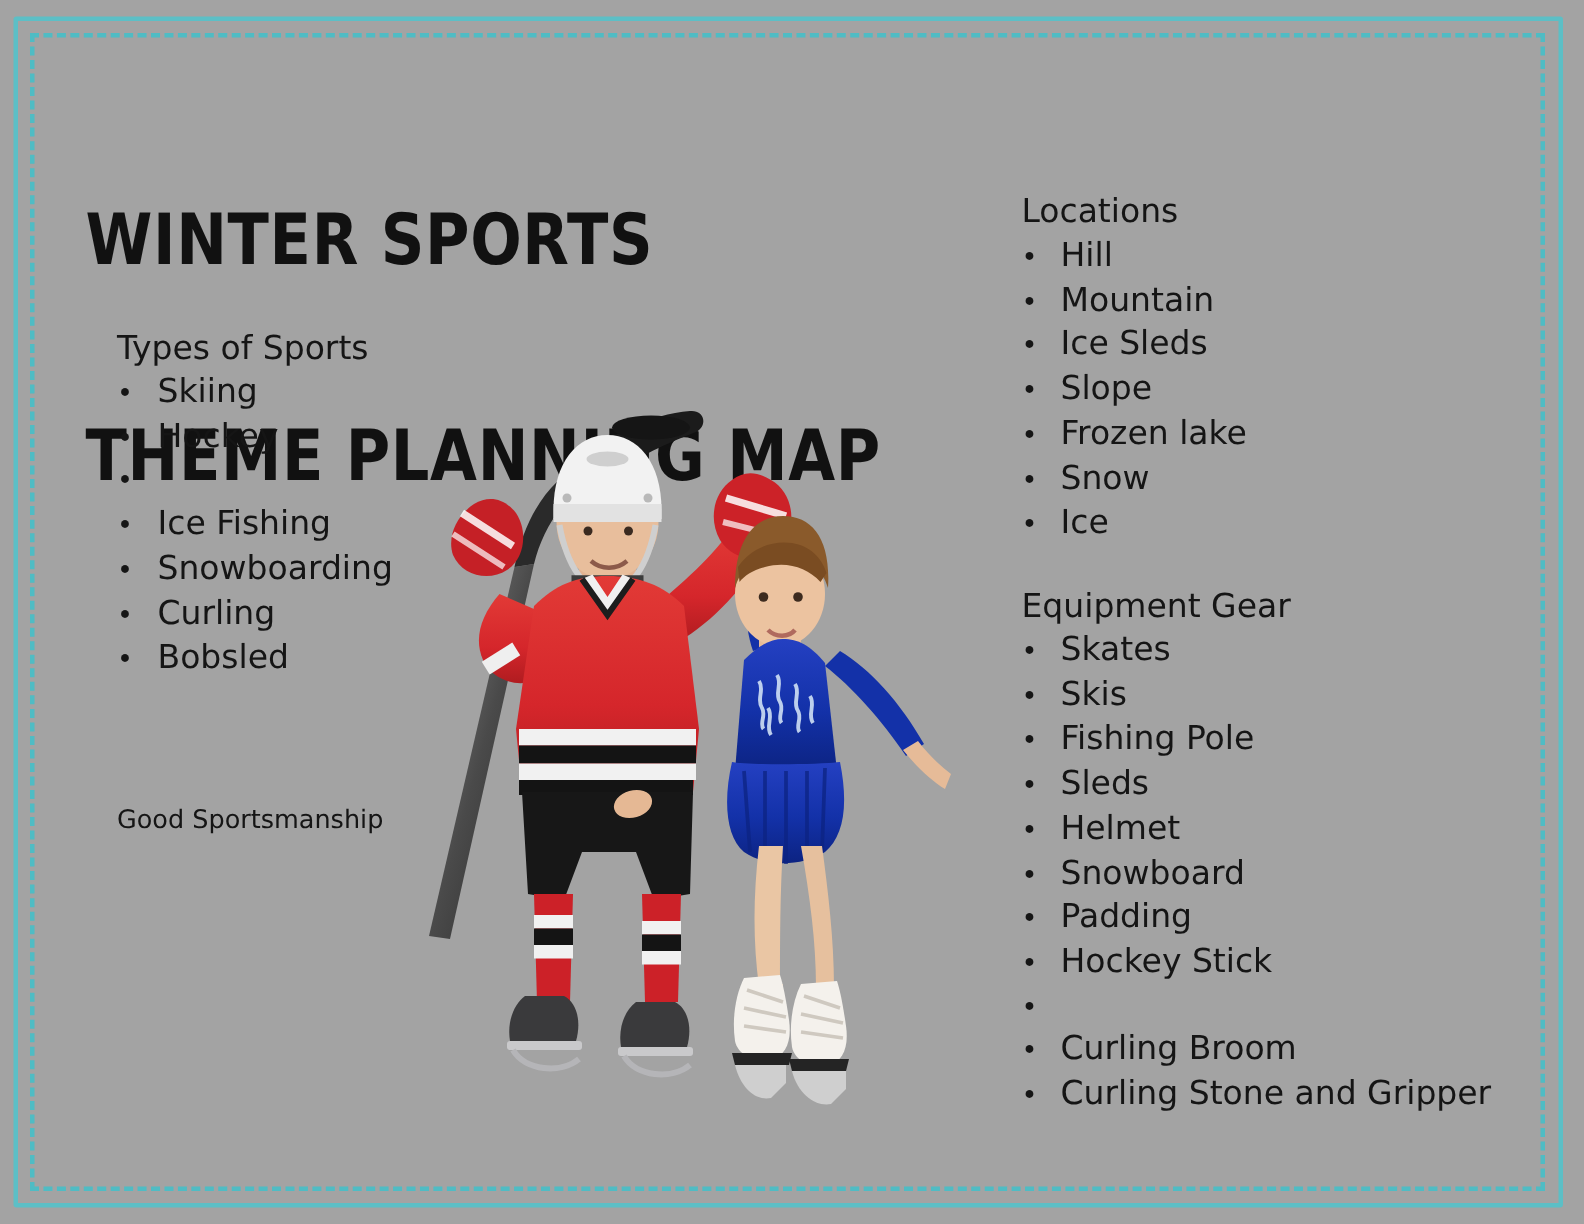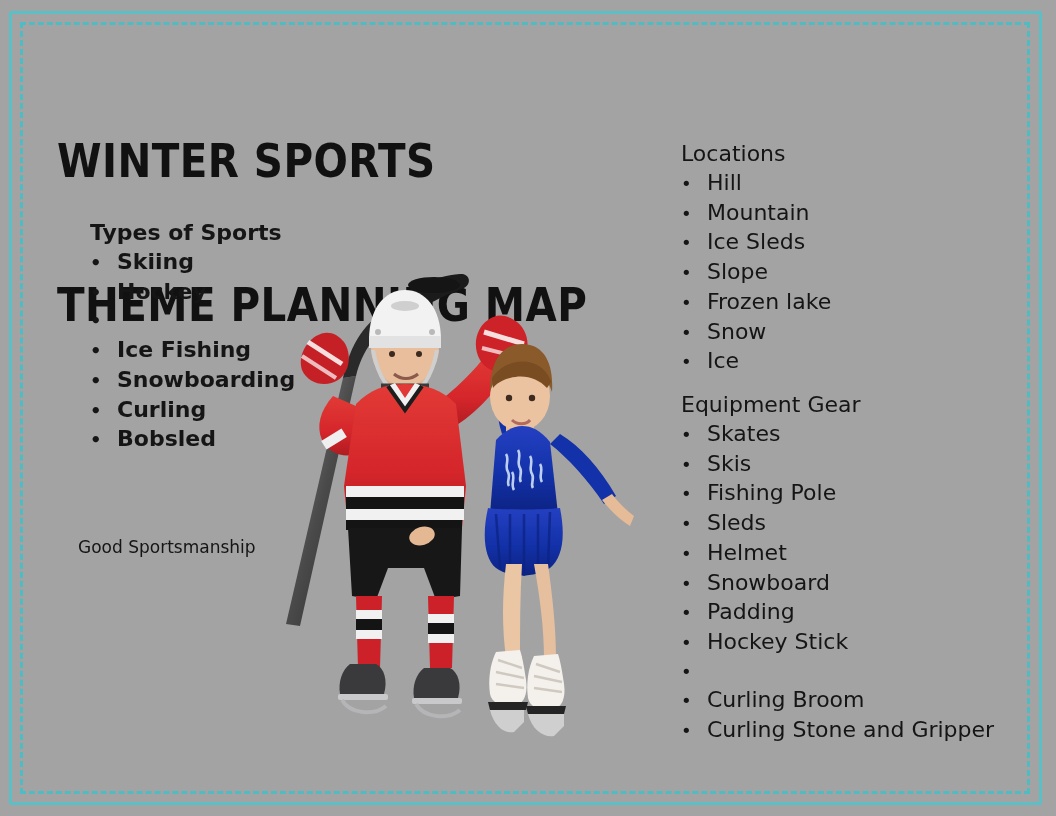--- a/index.html
+++ b/index.html
@@ -88,23 +88,23 @@
   .bullet {
     width: 26px;
     flex: 0 0 26px;
     font-size: 18px;
     line-height: 28.7px;
     color: #151515;
   }
   .item-text { display: inline-block; }
 
   
-  #sports-block { left: 90px; top: 218px; font-weight: bold; }
+  #sports-block { left: 78px; top: 218px; }
   #sports-block .bullet { width: 27px; flex: 0 0 27px; }
-  #locations-block { left: 681px; top: 127px; margin-top: 12px; }
+  #locations-block { left: 681px; top: 127px; }
   #equipment-block { left: 681px; top: 390px; }
 
   .note {
     position: absolute;
     left: 78px;
     top: 533px;
     font-family: "DejaVu Sans", sans-serif;
     font-size: 17px;
     line-height: 28px;
     color: #151515;

